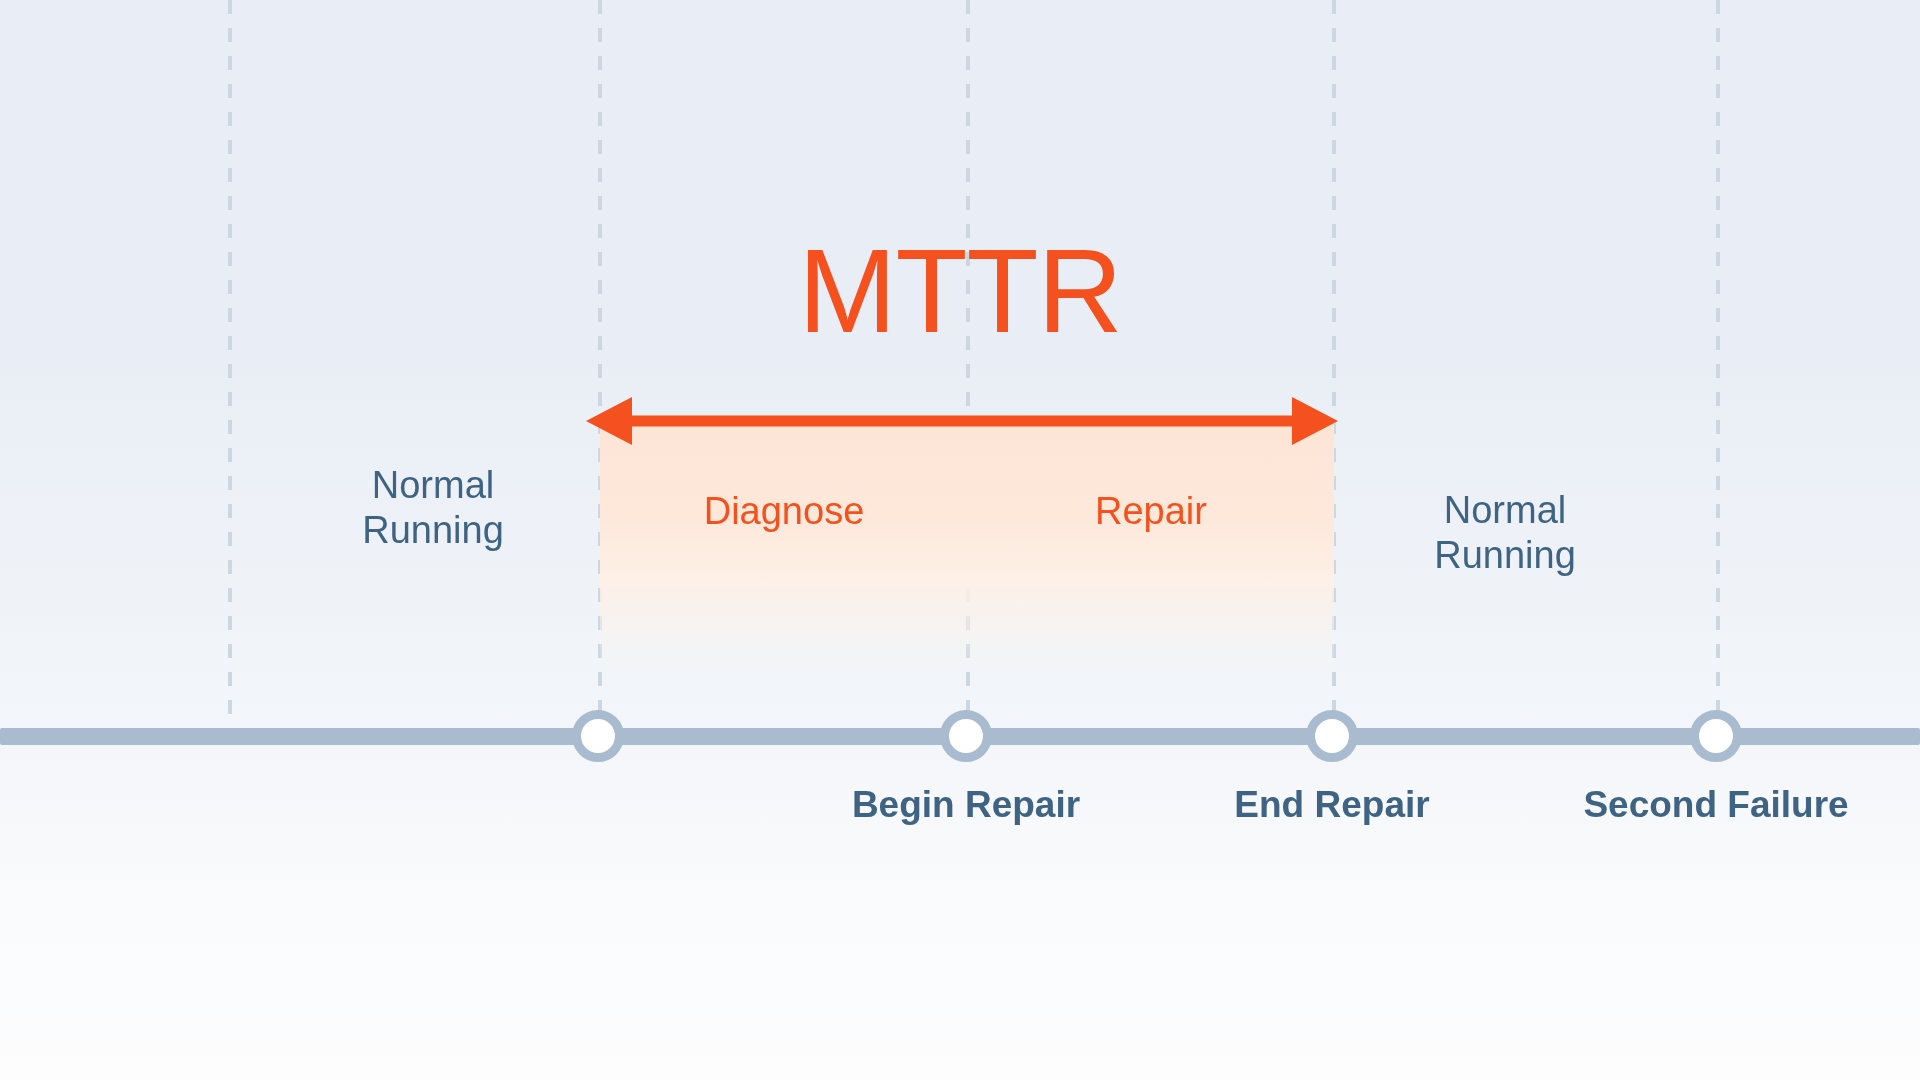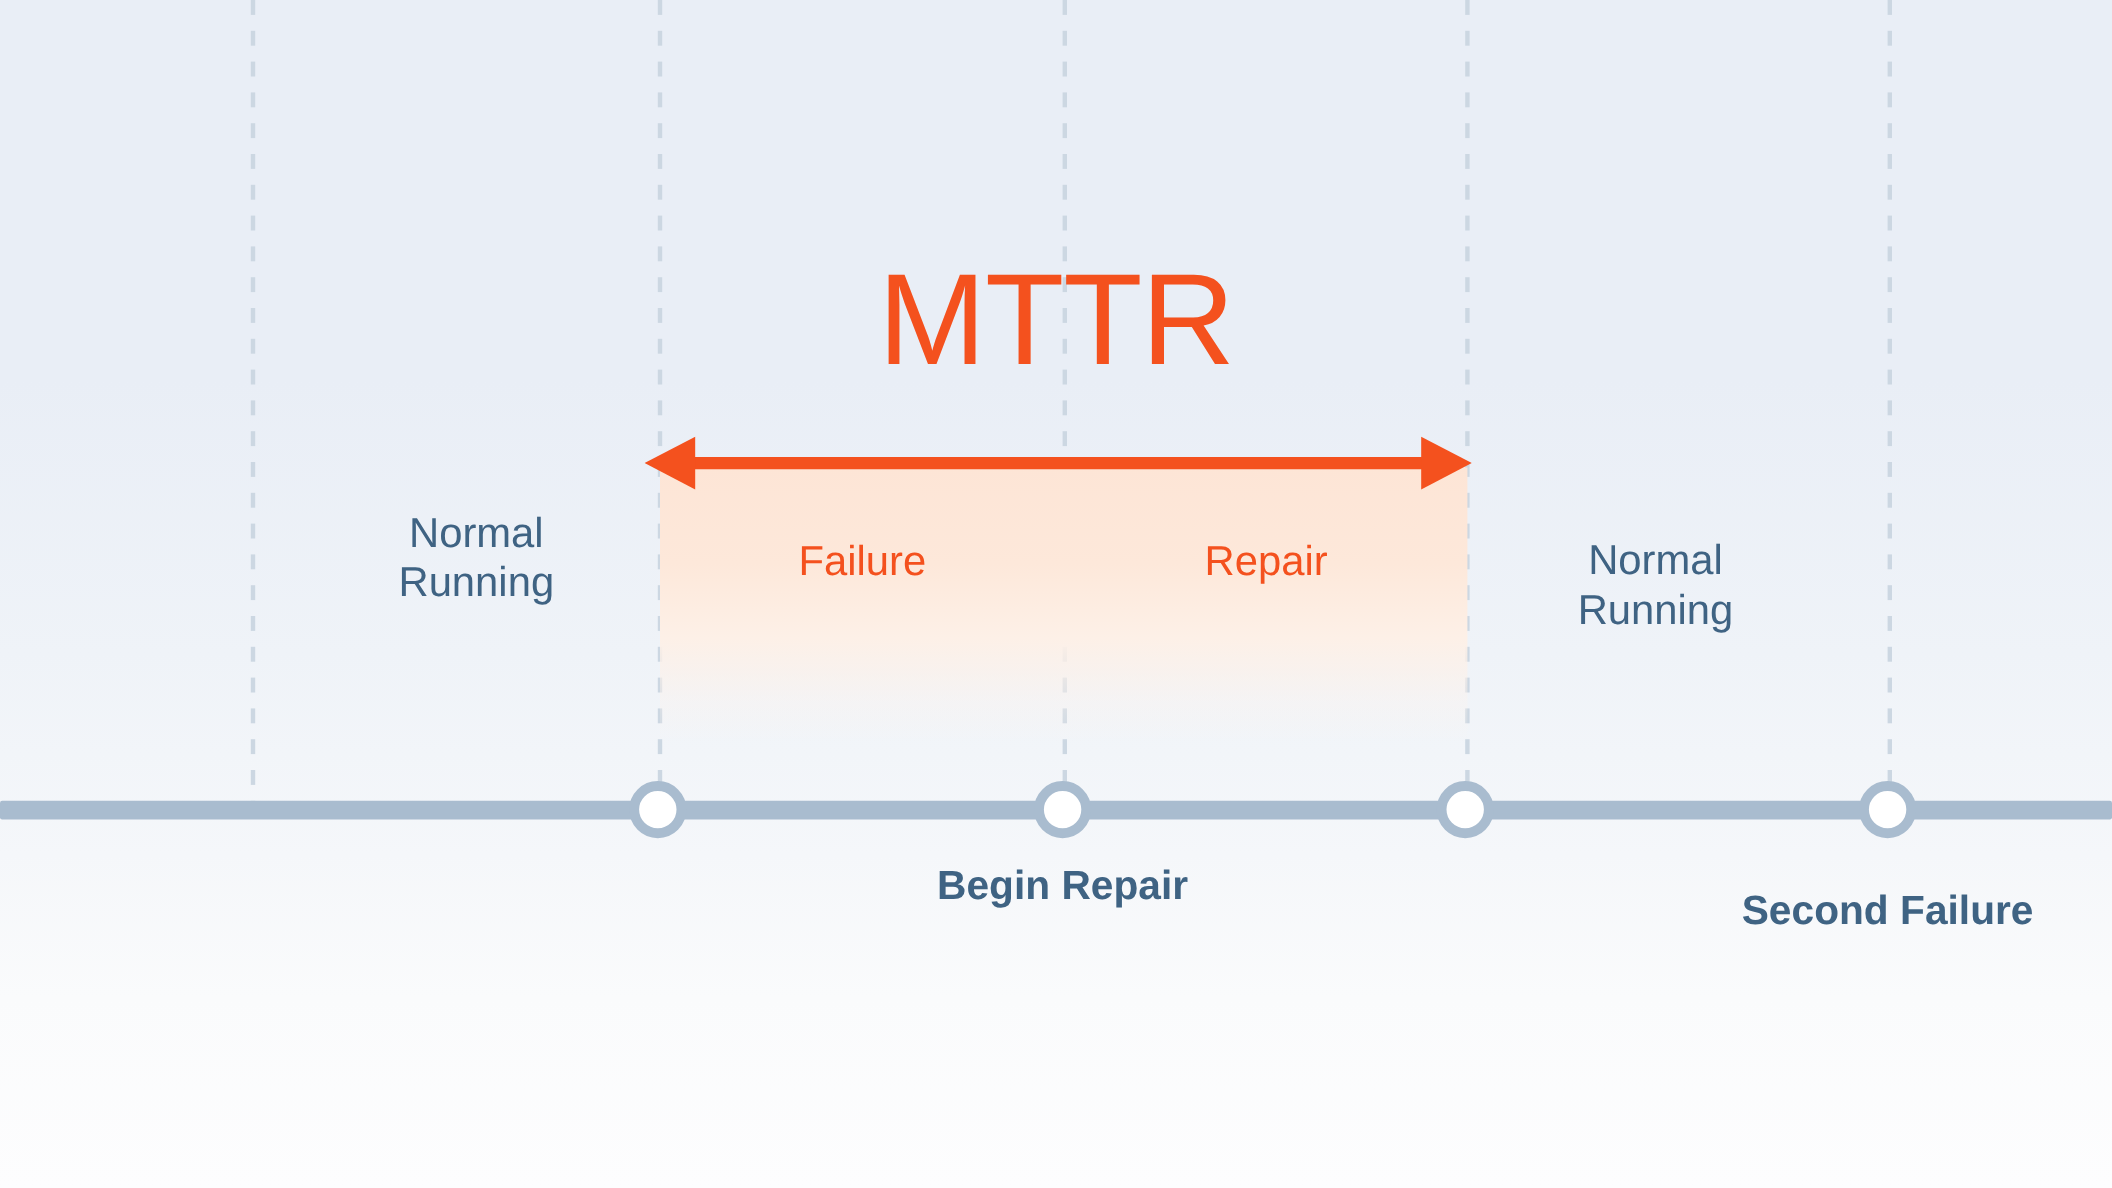--- a/index.html
+++ b/index.html
@@ -133,33 +133,34 @@
   <div class="mttr-title" style="left:0; top:232px; width:1920px; text-align:center; font-size:118px;">MTTR</div>
 
   <div class="arrow-wrap" style="left:586px; top:395px; width:752px; height:52px;">
     <svg width="752" height="52" viewBox="0 0 752 52" aria-hidden="true">
       <line x1="34" y1="26" x2="718" y2="26" stroke="#f4511e" stroke-width="11" stroke-linecap="butt"></line>
       <polygon points="0,26 46,2 46,50" fill="#f4511e"></polygon>
       <polygon points="752,26 706,2 706,50" fill="#f4511e"></polygon>
     </svg>
   </div>
 
-  <div class="phase-label" style="left:600px; top:490px; width:368px; font-size:38px;">Failure</div>
+  <div class="phase-label" style="left:600px; top:490px; width:368px; font-size:38px;">Diagnose</div>
   <div class="phase-label" style="left:968px; top:490px; width:366px; font-size:38px;">Repair</div>
 
   <div class="running-label" style="left:288px; top:463px; width:290px; font-size:38px;">Normal
 Running</div>
   <div class="running-label" style="left:1360px; top:488px; width:290px; font-size:38px;">Normal
 Running</div>
 
   <div class="timeline-bar" style="left:0; top:728px; width:1920px; height:17px;"></div>
 
   <div class="node" style="left:572px; top:710px; width:52px; height:52px;"></div>
   <div class="node" style="left:940px; top:710px; width:52px; height:52px;"></div>
   <div class="node" style="left:1306px; top:710px; width:52px; height:52px;"></div>
   <div class="node" style="left:1690px; top:710px; width:52px; height:52px;"></div>
 
   <div class="node-label" style="left:766px; top:784px; width:400px; font-size:37px;">Begin Repair</div>
-  <div class="node-label" style="left:1516px; top:784px; width:400px; font-size:37px;margin-top:23px;">Second Failure</div>
+  <div class="node-label" style="left:1132px; top:784px; width:400px; font-size:37px;">End Repair</div>
+  <div class="node-label" style="left:1516px; top:784px; width:400px; font-size:37px;">Second Failure</div>
 
 
 
 </div>
 
 </body></html>

